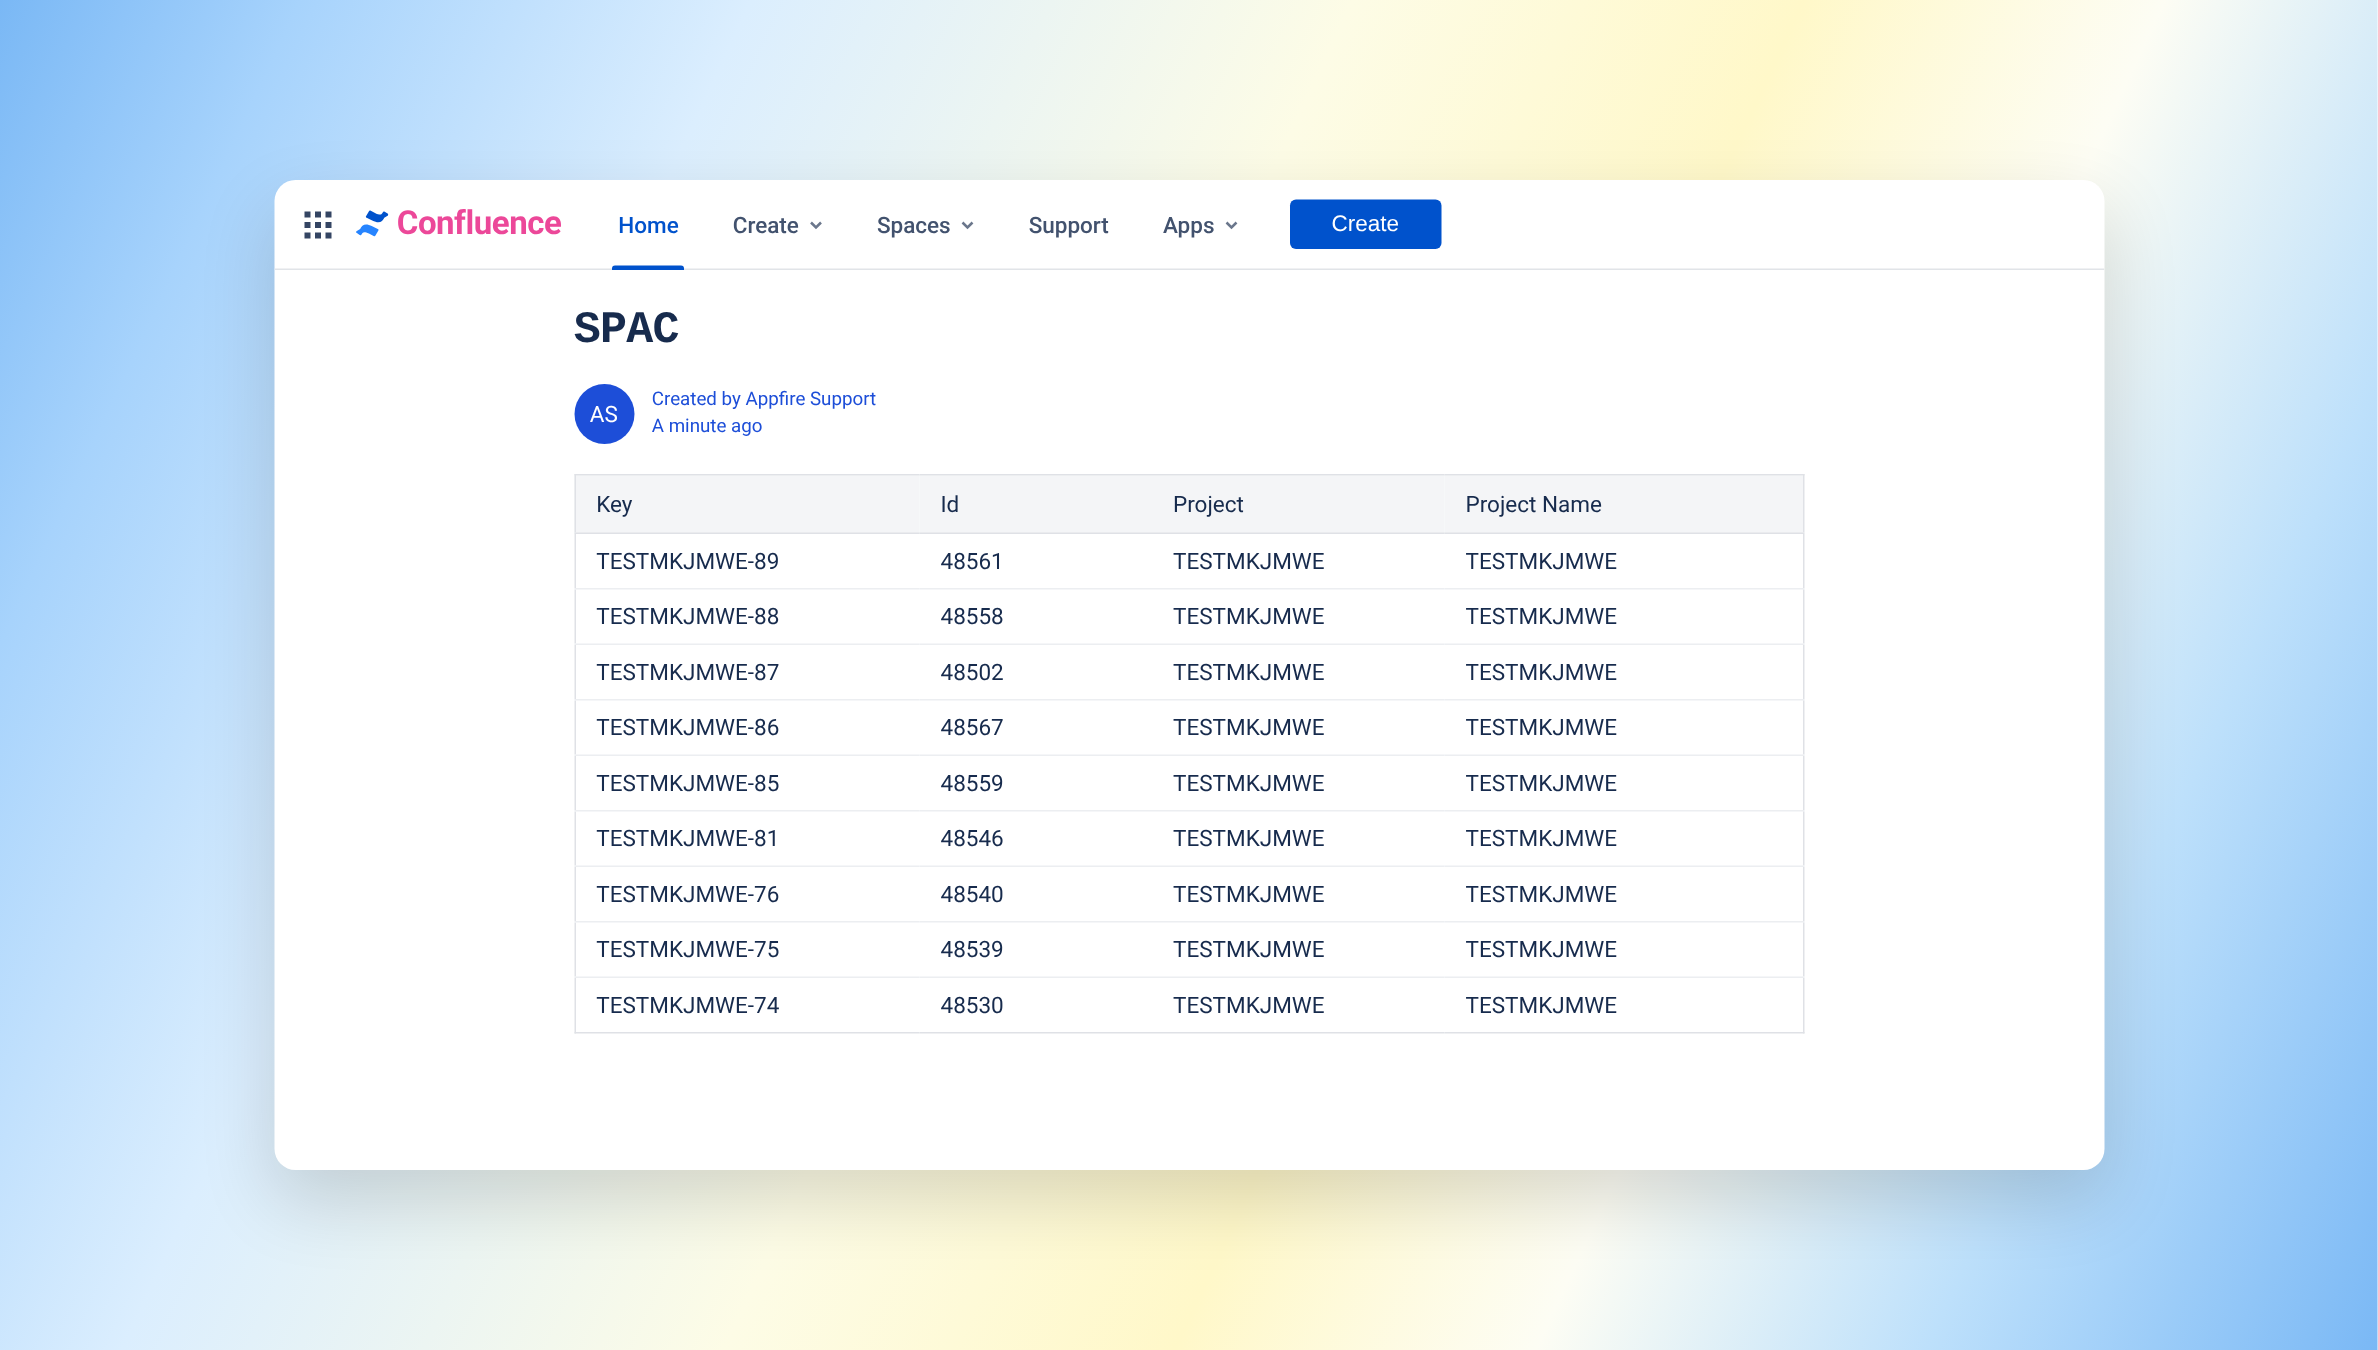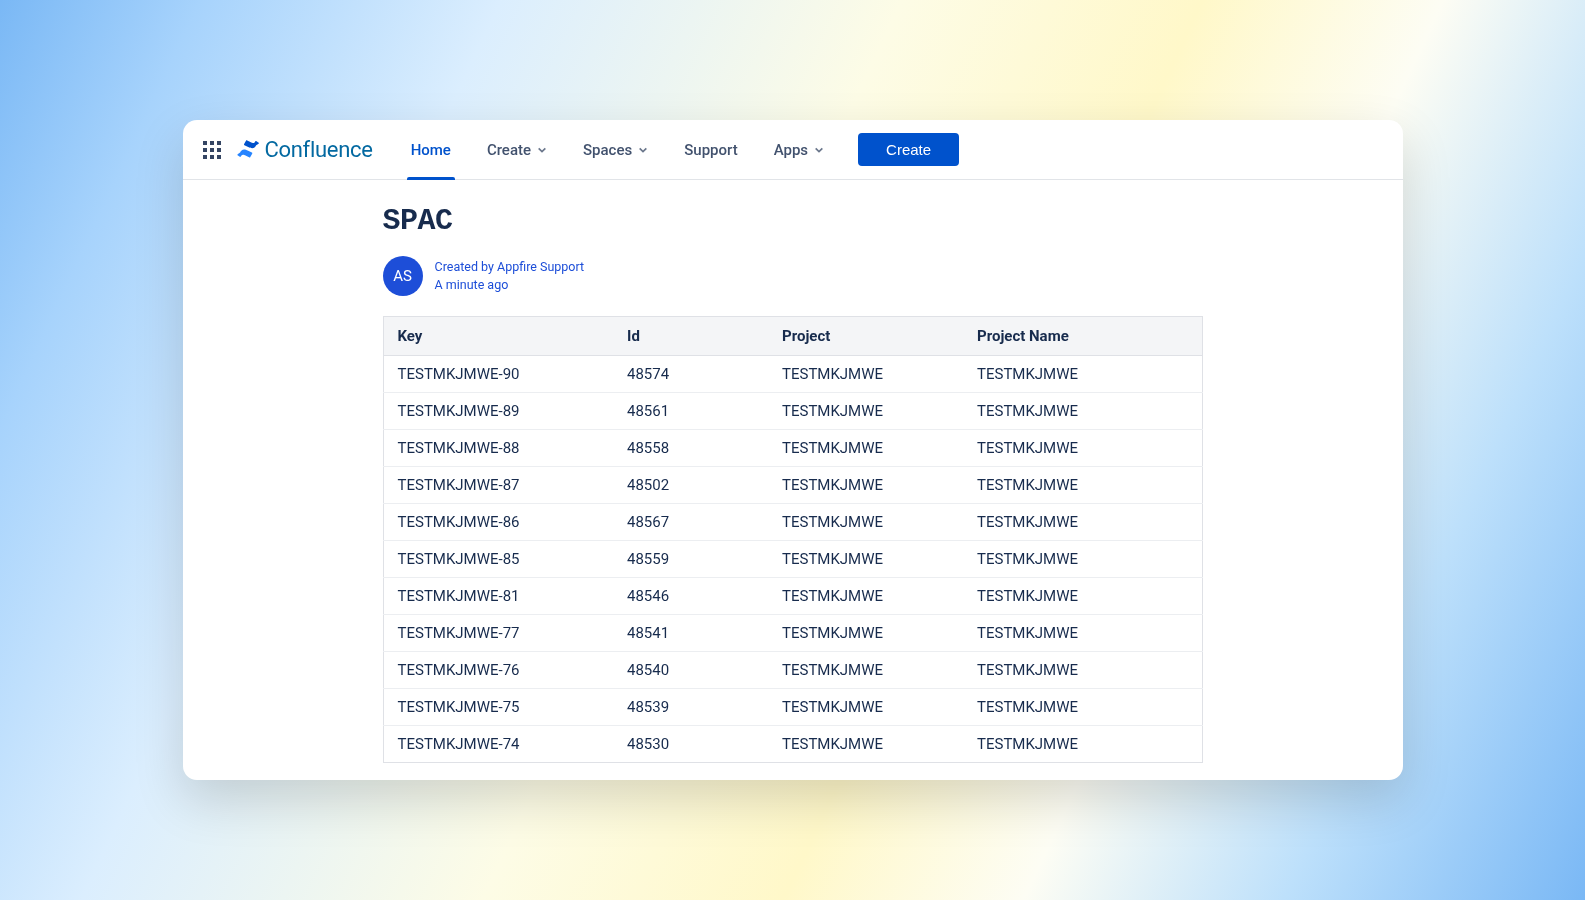--- a/index.html
+++ b/index.html
@@ -50,21 +50,21 @@
     gap: 3px;
     align-content: center;
     justify-content: center;
     cursor: pointer;
     margin-right: 6px;
   }
   .app-switcher span { background:#344563; width:4px; height:4px; display:block; }
 
   .brand { display:flex; align-items:center; gap:6px; margin-right: 18px; cursor:pointer;}
   .brand-icon { width:22px; height:22px; }
-  .brand-text { font-size: 22px; font-weight: 400; color:#0369a1; letter-spacing: -0.3px;}
+  .brand-text { font-size: 22px; font-weight: 700; color:#ec4899; letter-spacing: -0.3px;}
 
   .nav-items { display:flex; align-items:stretch; height:100%; gap: 12px; }
   .nav-item {
     display:flex; align-items:center; gap:6px;
     padding: 0 12px;
     color:#42526e;
     font-size:15px;
     font-weight:500;
     cursor:pointer;
     position:relative;
@@ -120,21 +120,21 @@
     width: 820px;
     border: 1px solid #dfe1e6;
     border-radius: 2px;
     border-collapse: collapse;
     font-size: 15px;
     color:#172b4d;
   }
   .data-table th {
     background:#f4f5f7;
     text-align:left;
-    font-weight:700;
+    font-weight:400;
     padding: 10px 14px;
     border-bottom:1px solid #dfe1e6;
     color:#172b4d;
   }
   .data-table td {
     padding: 9px 14px;
     border-bottom:1px solid #eceef1;
   }
   .data-table tr:last-child td { border-bottom:none; }
   .col-key { width: 230px;}
@@ -212,26 +212,20 @@
       <thead>
         <tr>
           <th class="col-key">Key</th>
           <th class="col-id">Id</th>
           <th class="col-project">Project</th>
           <th>Project Name</th>
         </tr>
       </thead>
       <tbody id="table-body">
           <tr>
-            <td>TESTMKJMWE-90</td>
-            <td>48574</td>
-            <td>TESTMKJMWE</td>
-            <td>TESTMKJMWE</td>
-          </tr>
-          <tr>
             <td>TESTMKJMWE-89</td>
             <td>48561</td>
             <td>TESTMKJMWE</td>
             <td>TESTMKJMWE</td>
           </tr>
           <tr>
             <td>TESTMKJMWE-88</td>
             <td>48558</td>
             <td>TESTMKJMWE</td>
             <td>TESTMKJMWE</td>
@@ -250,26 +244,20 @@
           </tr>
           <tr>
             <td>TESTMKJMWE-85</td>
             <td>48559</td>
             <td>TESTMKJMWE</td>
             <td>TESTMKJMWE</td>
           </tr>
           <tr>
             <td>TESTMKJMWE-81</td>
             <td>48546</td>
-            <td>TESTMKJMWE</td>
-            <td>TESTMKJMWE</td>
-          </tr>
-          <tr>
-            <td>TESTMKJMWE-77</td>
-            <td>48541</td>
             <td>TESTMKJMWE</td>
             <td>TESTMKJMWE</td>
           </tr>
           <tr>
             <td>TESTMKJMWE-76</td>
             <td>48540</td>
             <td>TESTMKJMWE</td>
             <td>TESTMKJMWE</td>
           </tr>
           <tr>

